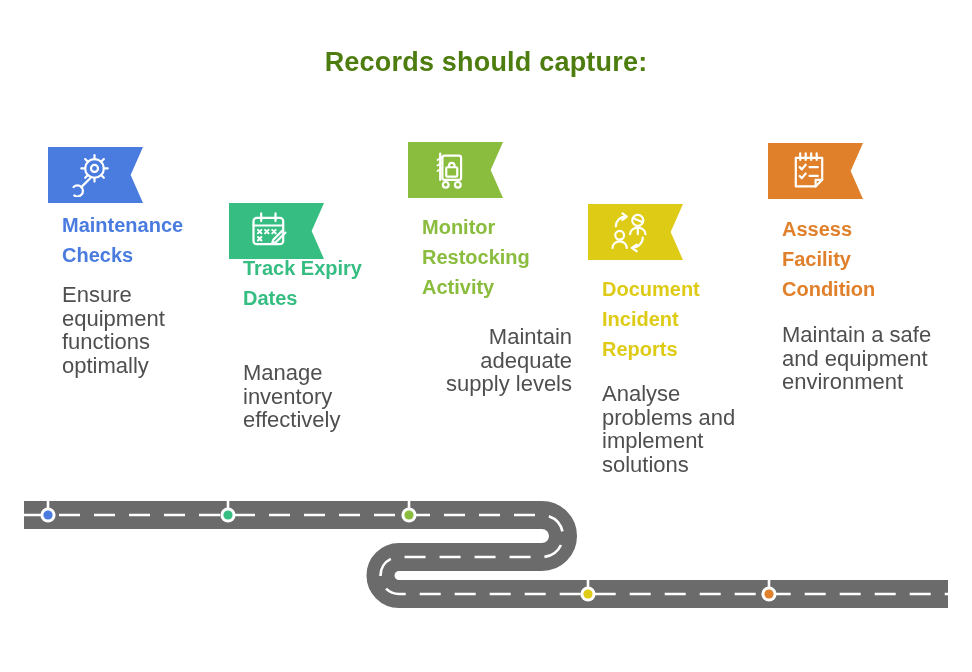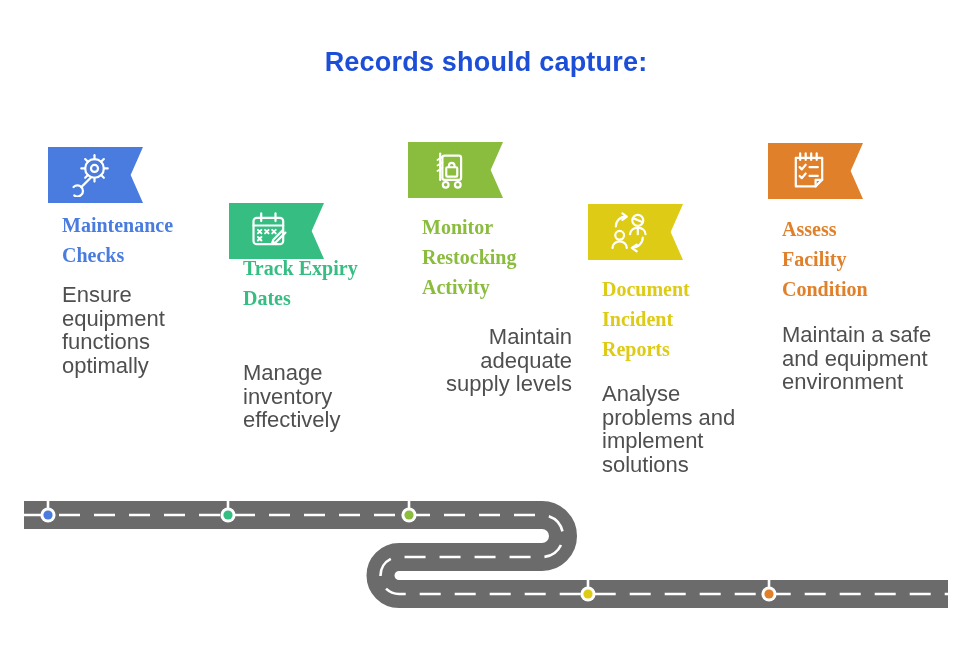--- a/index.html
+++ b/index.html
@@ -2,34 +2,34 @@
 <html><head>
 <meta charset="utf-8">
 <style>
   html,body{margin:0;padding:0;background:#ffffff;}
   .canvas{
     position:relative;width:972px;height:672px;background:#ffffff;
     font-family:"Liberation Sans",sans-serif;overflow:hidden;
   }
   .page-title{
     position:absolute;top:47px;left:0;right:0;text-align:center;
-    font-size:27px;font-weight:bold;color:#1d4ed8;letter-spacing:.2px;
+    font-size:27px;font-weight:bold;color:#4d7c0f;letter-spacing:.2px;
   }
   .column{position:absolute;width:175px;}
   .flag{
     position:absolute;left:0;top:0;width:95px;height:56px;
     background:var(--accent);
     clip-path:polygon(0 0,100% 0,87% 50%,100% 100%,0 100%);
     display:flex;align-items:center;
   }
   .flag svg{margin-left:19px;display:block;}
   .col-title{
     position:absolute;left:14px;width:160px;
     font-size:20px;font-weight:bold;line-height:30px;
-    color:var(--accent);white-space:pre-line;font-family:Liberation Serif, serif;
+    color:var(--accent);white-space:pre-line;
   }
   .col-desc{
     position:absolute;left:14px;width:150px;
     font-size:22px;line-height:23.5px;color:#4f4f4f;white-space:pre-line;
   }
   
   .col-1{left:48px;top:147px;}  .col-1 .col-title{top:63px;}  .col-1 .col-desc{top:136px;}
   .col-2{left:229px;top:203px;} .col-2 .col-title{top:50px;}  .col-2 .col-desc{top:158px;}
   .col-3{left:408px;top:142px;} .col-3 .col-title{top:70px;}  .col-3 .col-desc{top:183px;text-align:right;}
   .col-4{left:588px;top:204px;} .col-4 .col-title{top:70px;}  .col-4 .col-desc{top:178px;}

